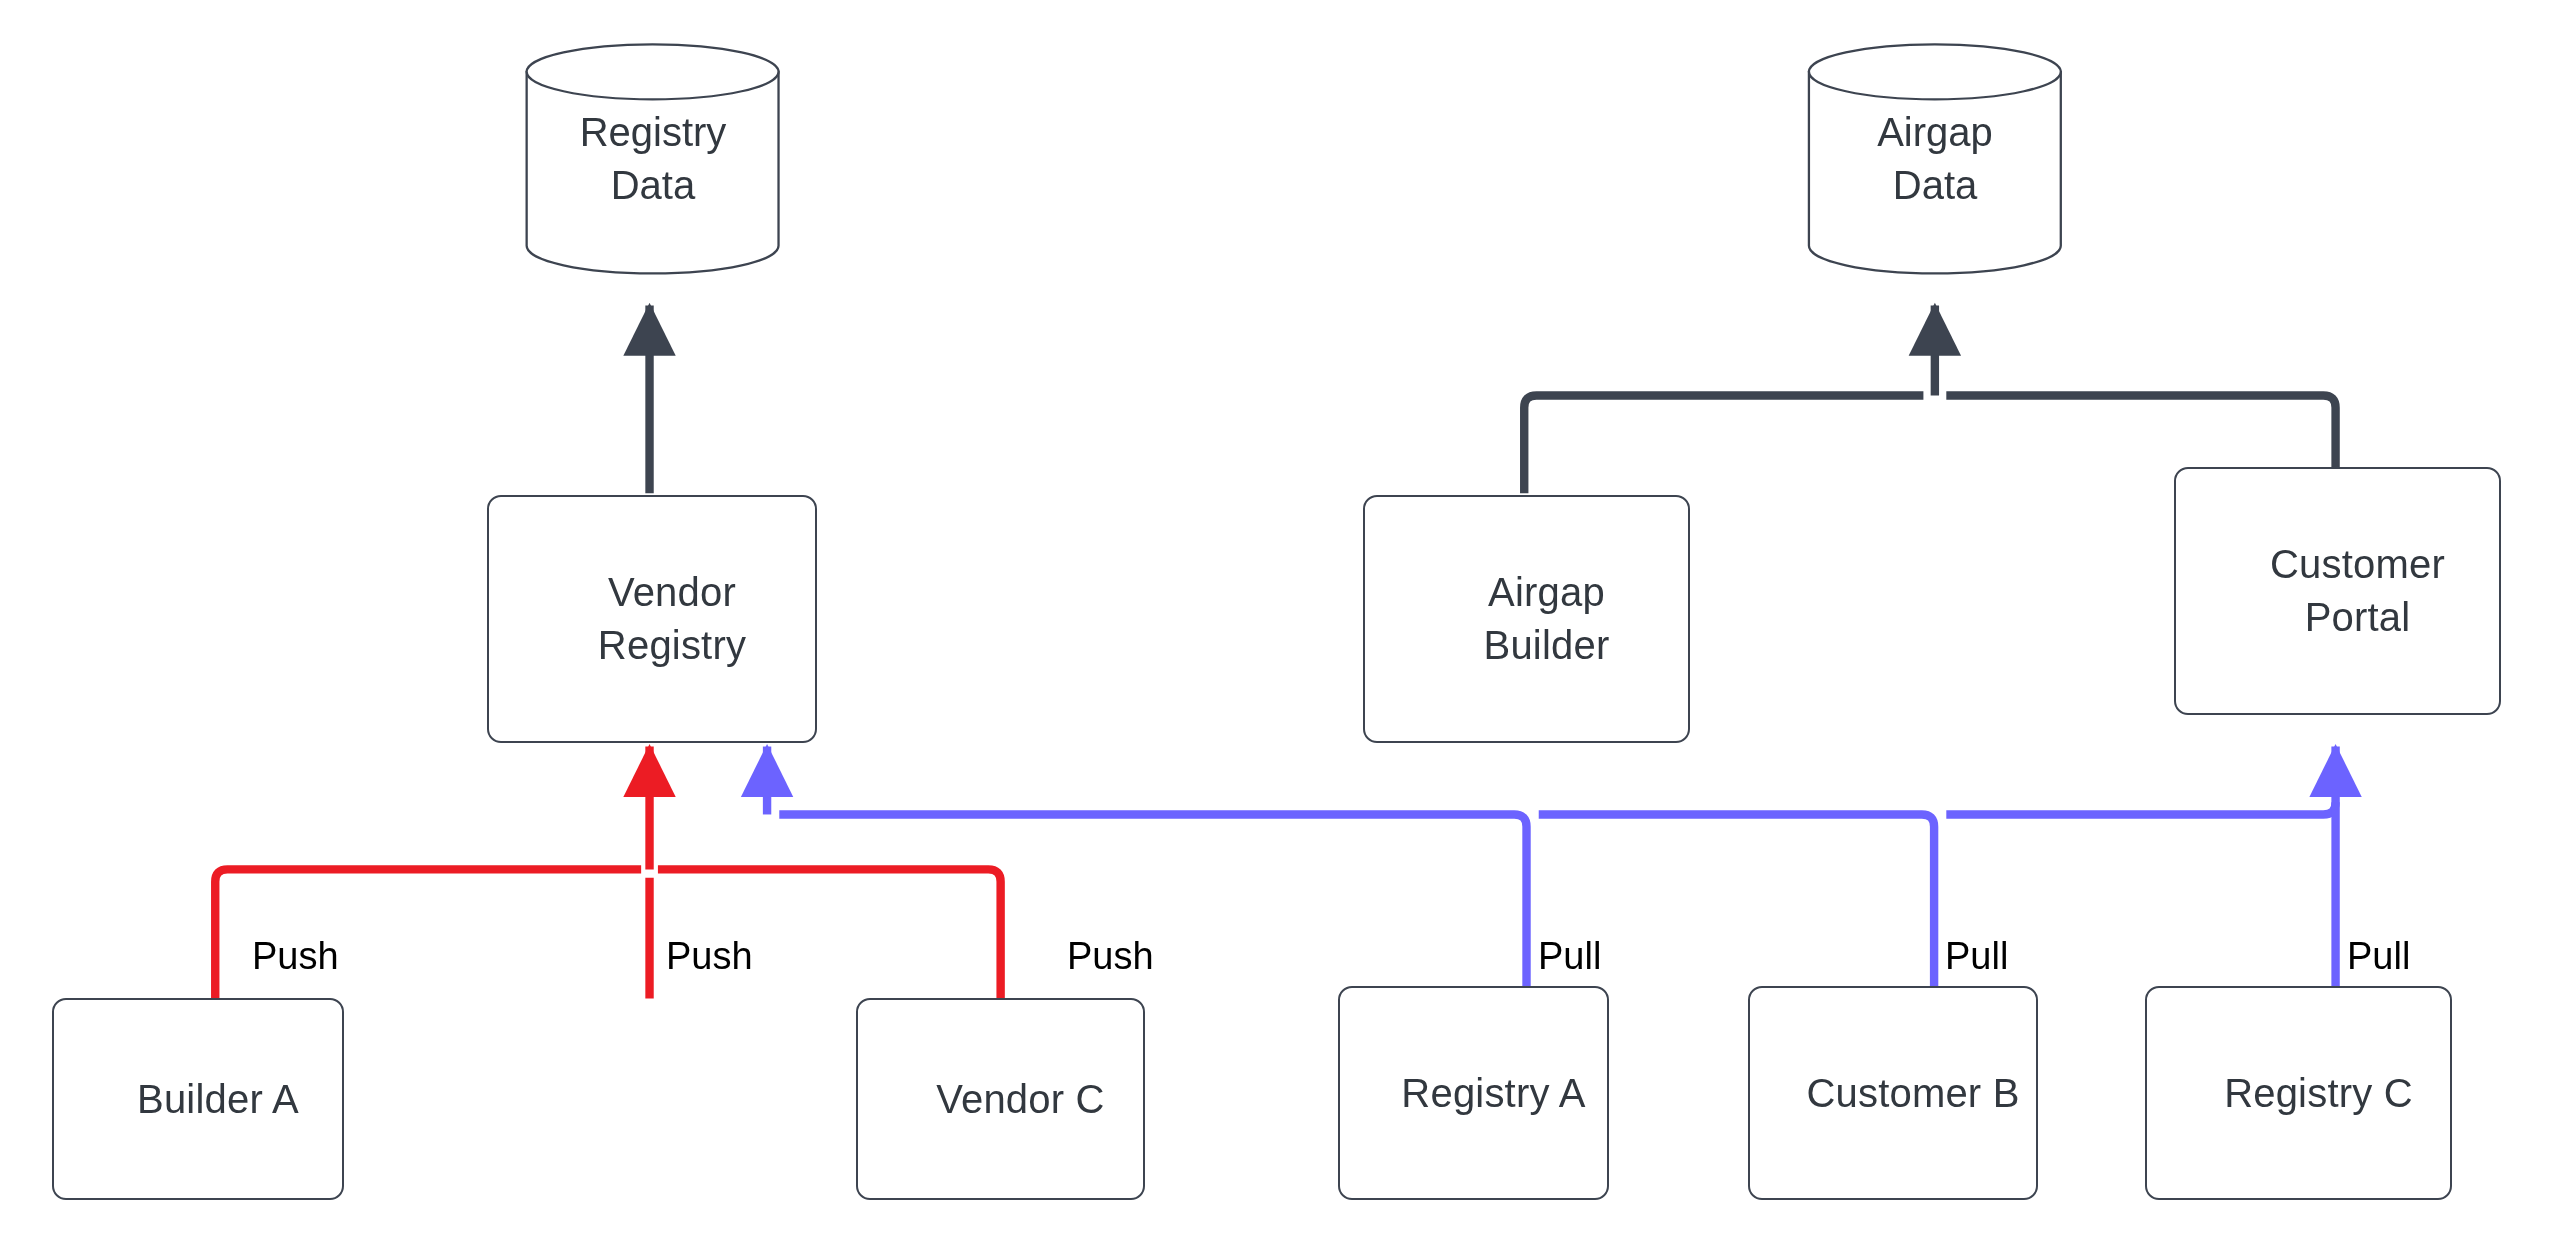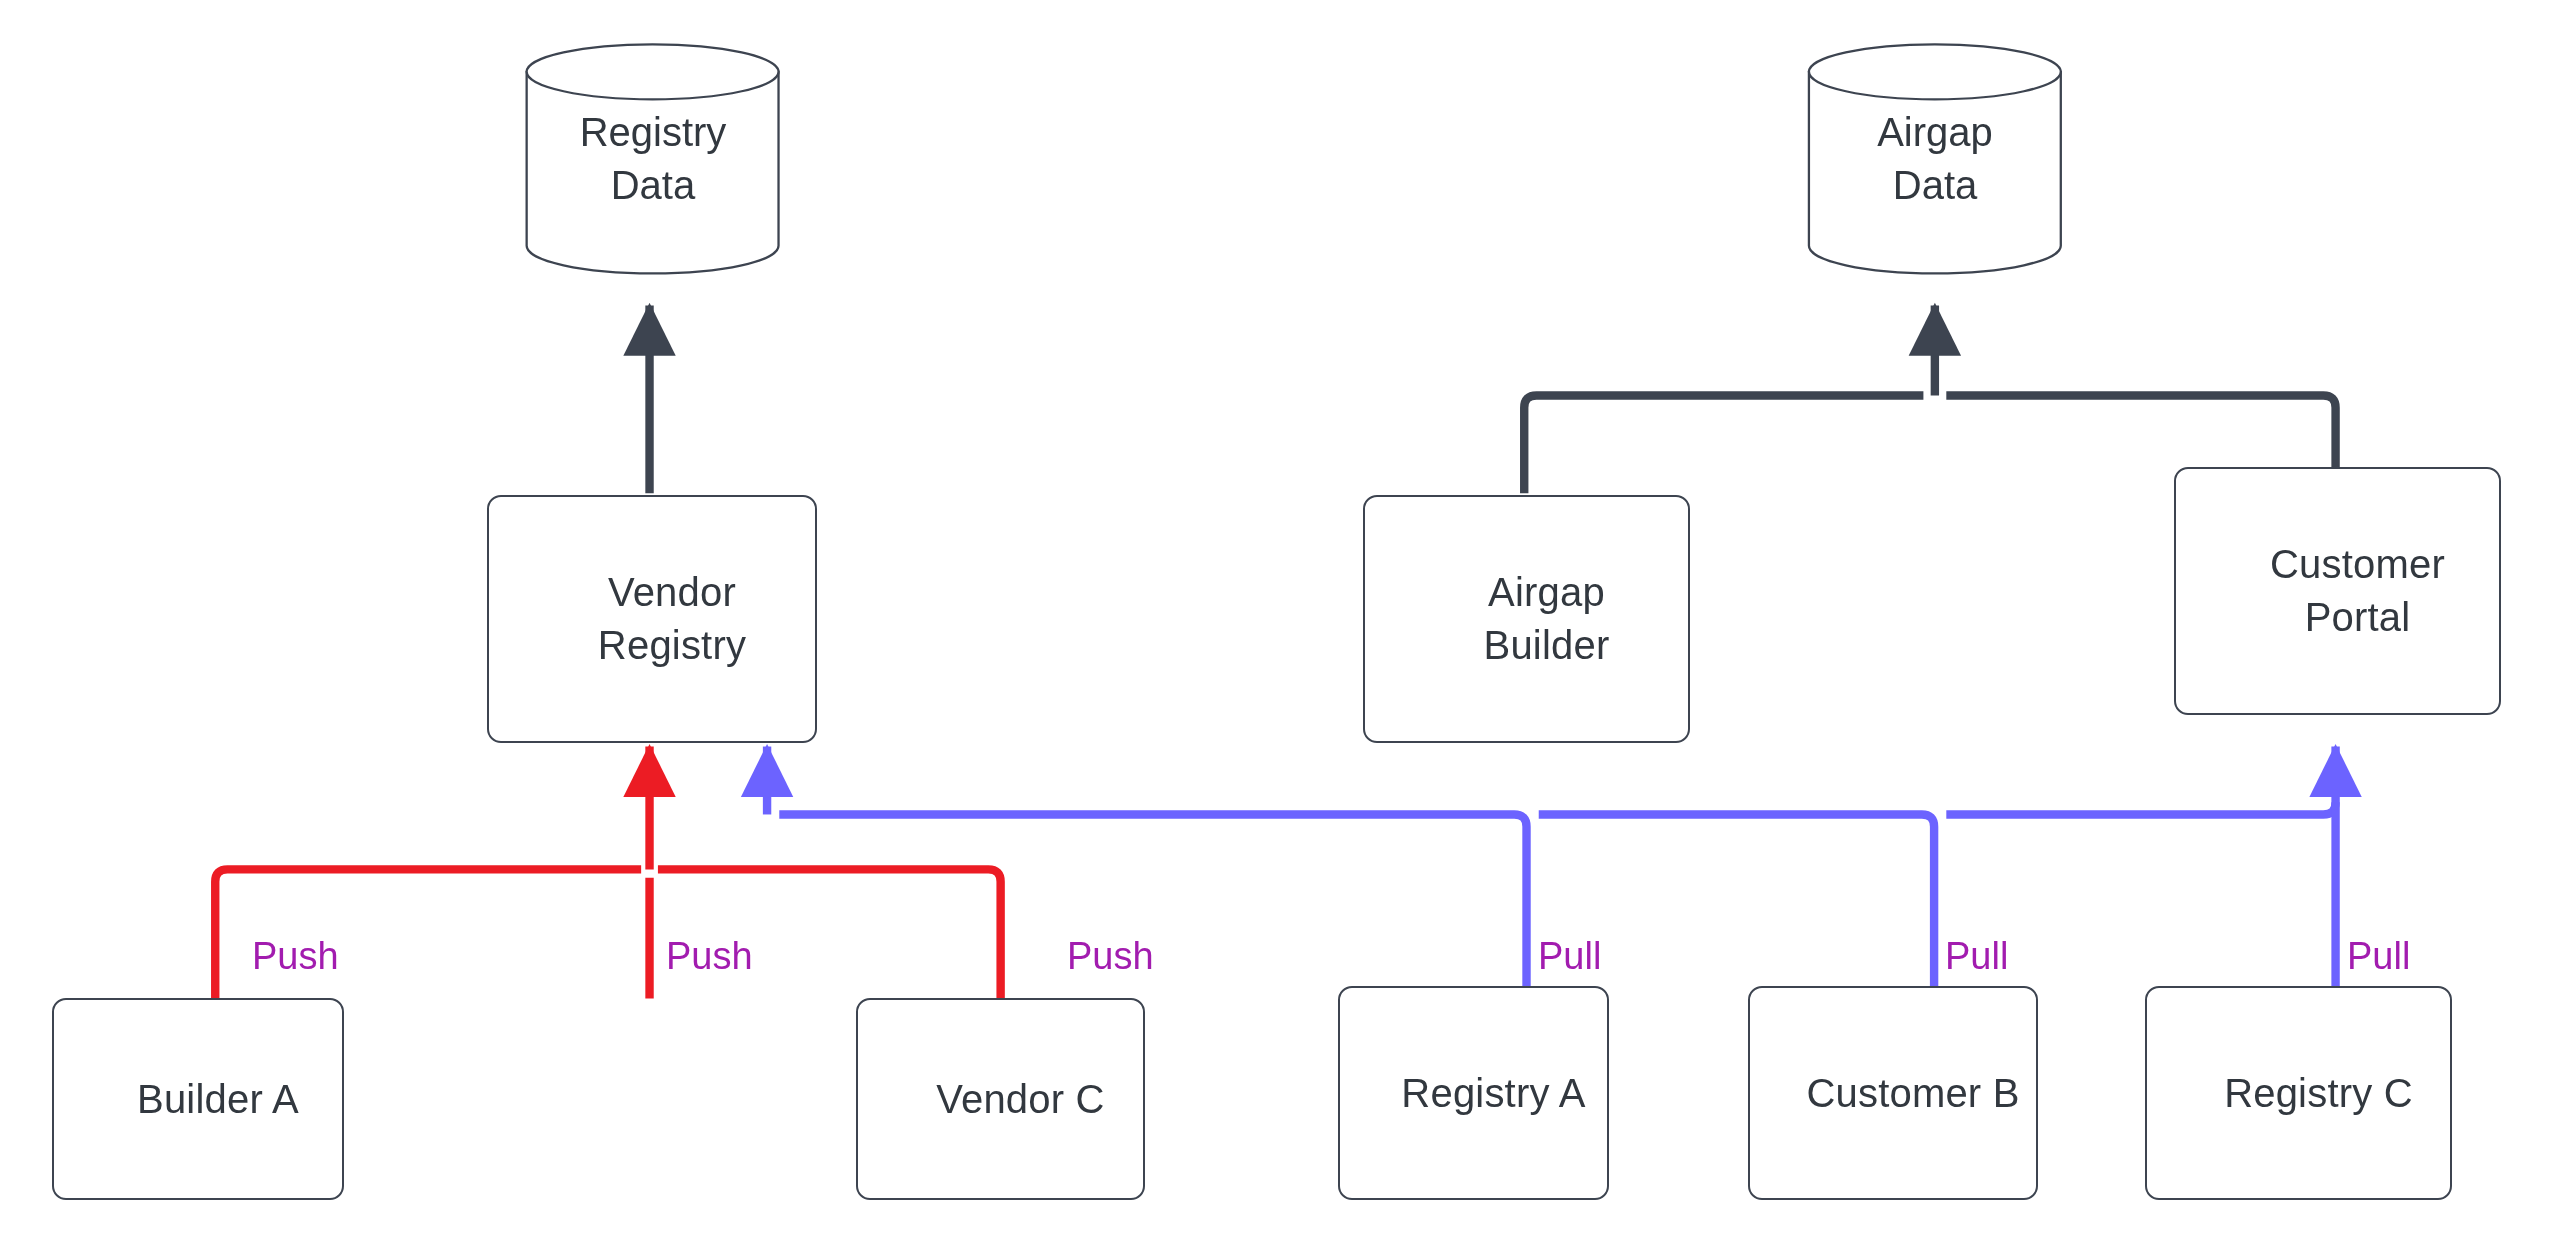--- a/index.html
+++ b/index.html
@@ -36,21 +36,21 @@
     text-align:center;
     color:#32383f;
     font-size:40px;
     line-height:1.32;
     white-space:pre-line;
     pointer-events:none;
   }
   .cyl .cyl-label{position:relative;z-index:3;}
   .edge-label{
     position:absolute;
-    color:#a21caf;
+    color:#000000;
     font-size:38px;
     line-height:1;
     white-space:nowrap;
     background:transparent;
   }
 </style>
 </head>
 <body>
 
 <div id="stage">

